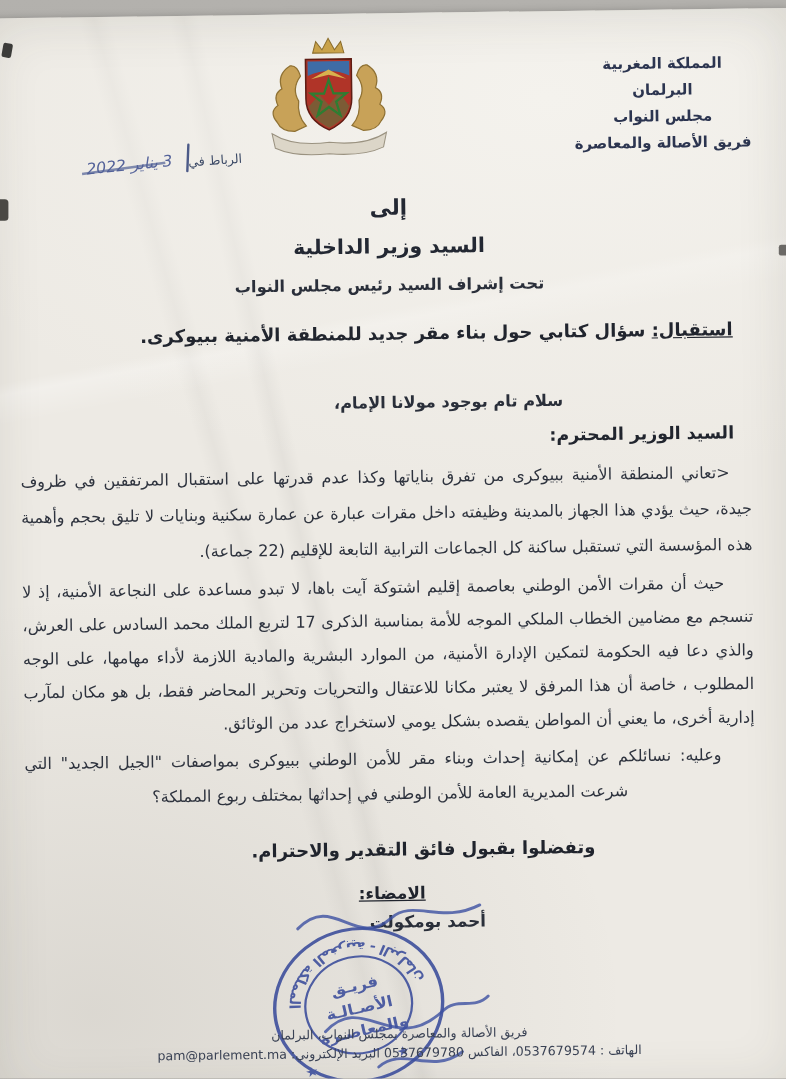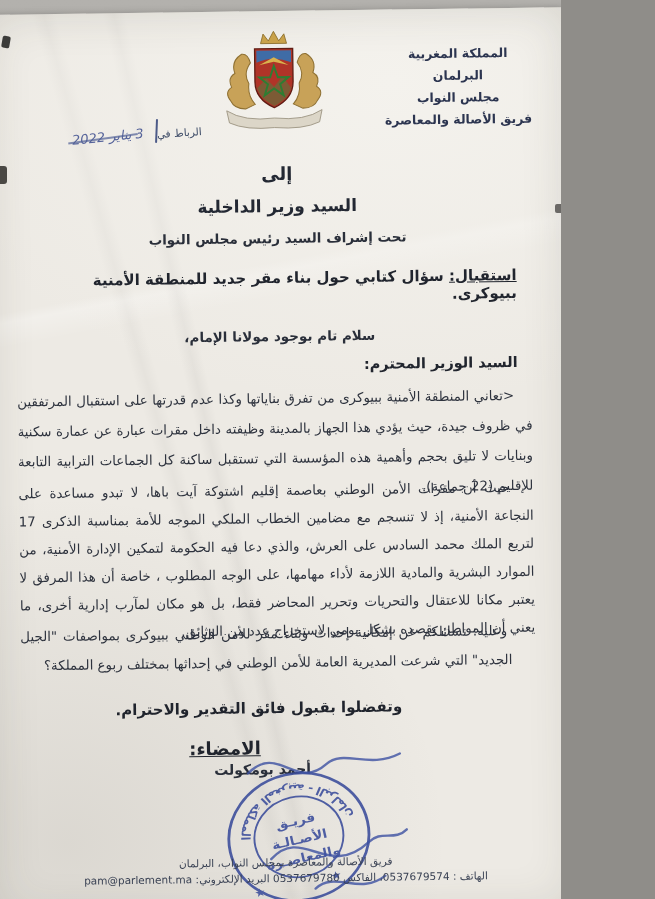--- a/index.html
+++ b/index.html
@@ -2,21 +2,21 @@
 <html lang="ar"><head>
 <meta charset="utf-8">
 <style>
   html,body{margin:0;padding:0;}
   body{
     width:655px;height:899px;overflow:hidden;
     font-family:"DejaVu Sans", sans-serif;
     background:#8f8d89;
   }
   .photo{
-    position:relative;width:561px;height:899px;overflow:hidden;
+    position:relative;width:655px;height:899px;overflow:hidden;
     background:linear-gradient(180deg,#b3b1ad 0%,#a5a39f 40%,#908e8a 100%);
   }
   .paper{
     position:absolute;left:-8px;right:-8px;top:11px;bottom:-14px;
     background-color:#edeae4;
     background-image:
       radial-gradient(140% 60% at 70% 8%, #f4f2ed 0%, rgba(244,242,237,0) 60%),
       radial-gradient(120% 70% at 12% 92%, rgba(110,105,95,.14), transparent 55%),
       linear-gradient(78deg, transparent 40%, rgba(0,0,0,.04) 41.5%, transparent 43%),
       linear-gradient(170deg, transparent 30%, rgba(255,255,255,.28) 31%, transparent 33.5%),
@@ -50,21 +50,21 @@
   .greeting{top:317px;right:192px;font-size:13.5px;font-weight:bold;white-space:nowrap;color:#2a2f3a;}
   .salutation{top:346px;right:50px;font-size:14.5px;font-weight:bold;color:#21252e;}
   
   .para{right:36px;left:26px;font-size:13.4px;color:#2e333e;text-align:justify;}
   .p1{top:373px;line-height:30px;text-indent:18px;}
   .p2{top:466px;line-height:28px;text-indent:24px;}
   .p3{top:608px;line-height:29px;text-indent:28px;text-align-last:center;}
   .p1-mark{direction:ltr;unicode-bidi:bidi-override;}
   
   .closing{top:688px;right:170px;font-size:15px;font-weight:bold;white-space:nowrap;color:#20242d;}
-  .sig-label{top:726px;right:312px;font-size:18px;font-weight:bold;text-decoration:underline;color:#20242d;}
+  .sig-label{top:726px;right:312px;font-size:14px;font-weight:bold;text-decoration:underline;color:#20242d;}
   .sig-name{top:750px;right:262px;font-size:14px;font-weight:bold;color:#2a2f3a;}
   
   .stamp{top:750px;left:226px;width:152px;height:152px;color:#3a4c9b;
     transform:rotate(-12deg) scaleY(.9);opacity:.88;}
   .stamp svg{width:100%;height:100%;}
   .stamp text{font-family:"DejaVu Sans", sans-serif;}
   .squiggle{top:726px;left:222px;width:214px;height:172px;pointer-events:none;}
   
   .footer1{top:845px;left:0;right:0;text-align:center;font-size:10.5px;color:#3a4254;}
   .footer2{top:861px;left:0;right:0;text-align:center;font-size:10.5px;color:#3a4254;}

